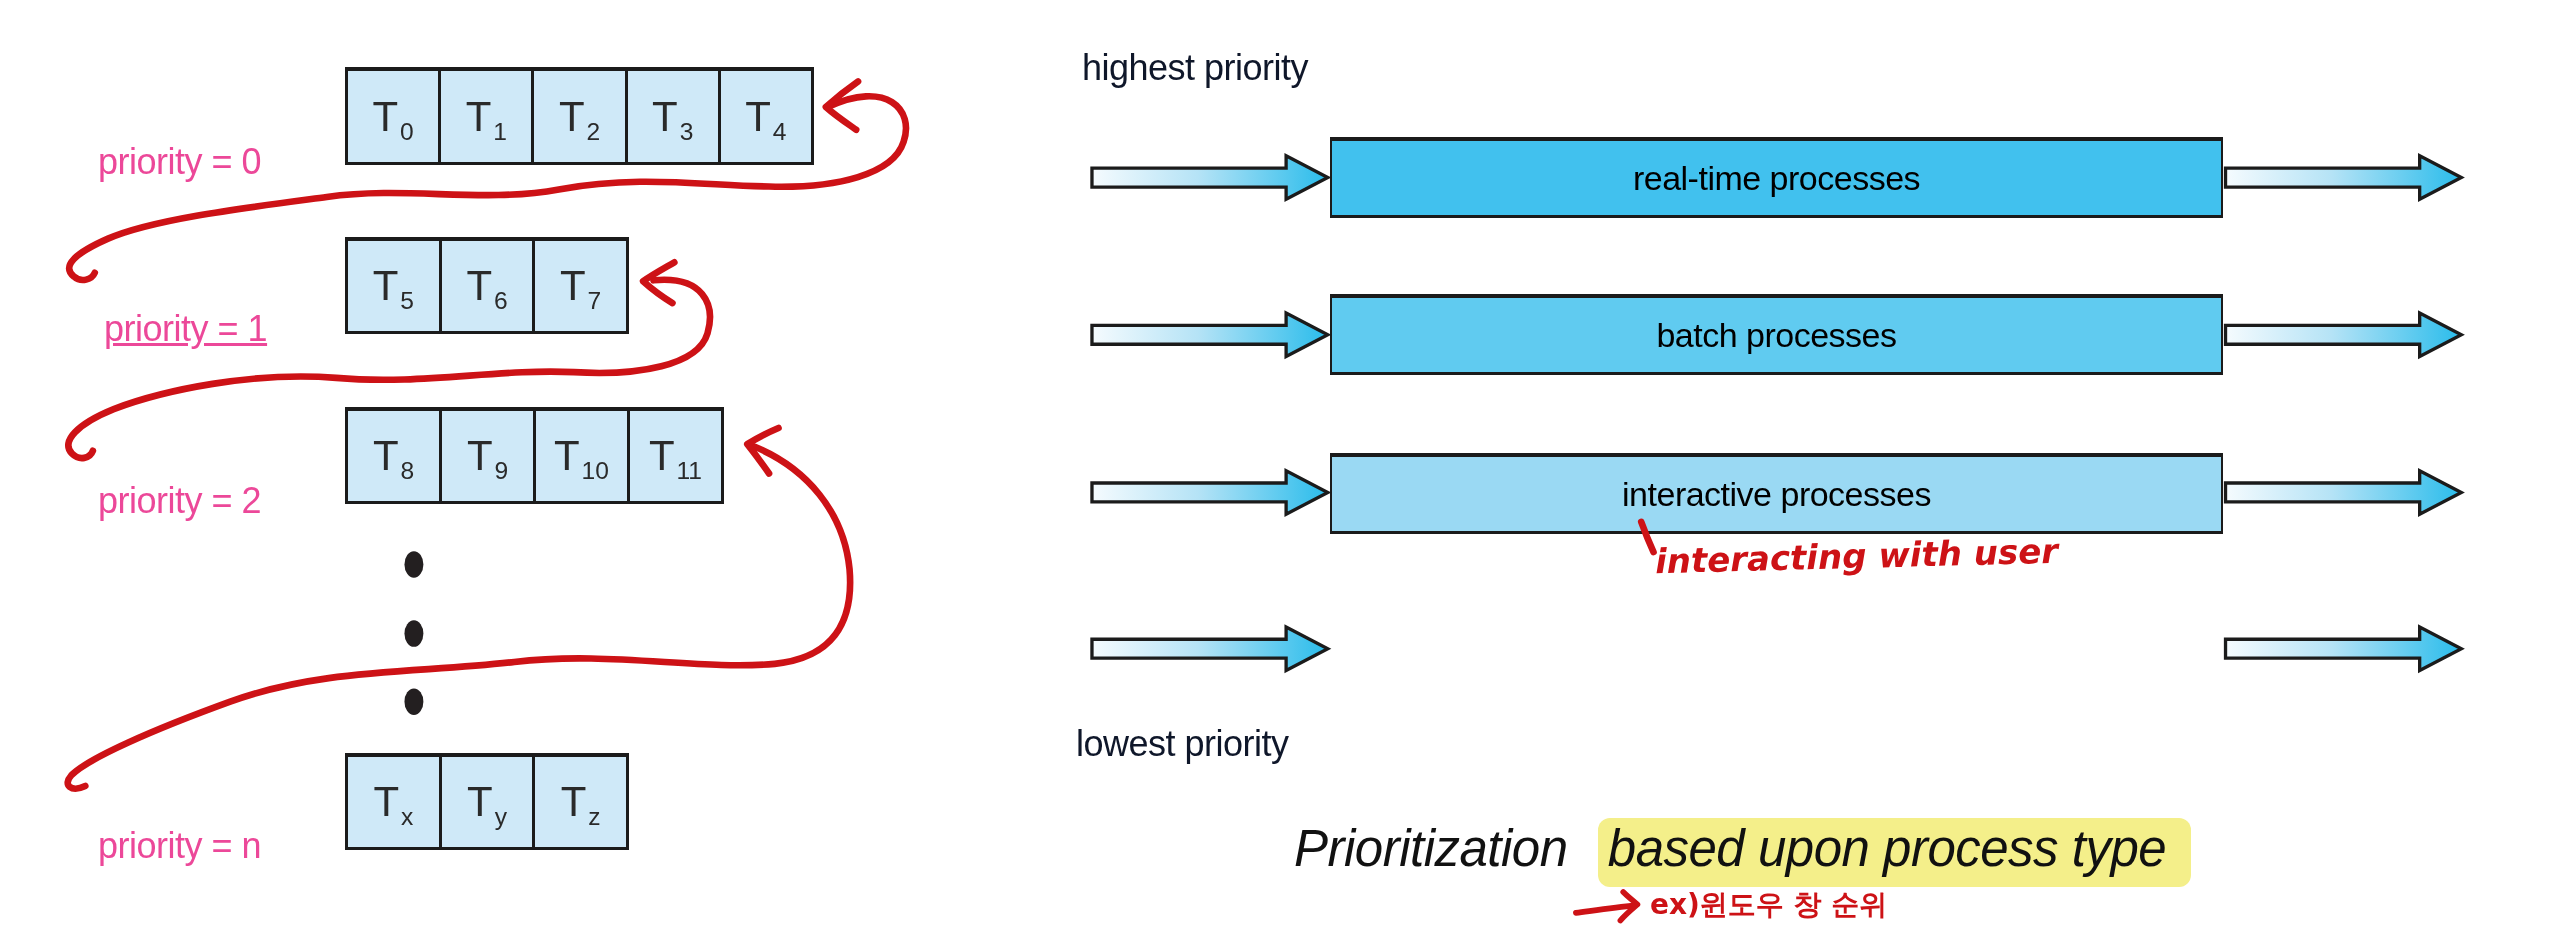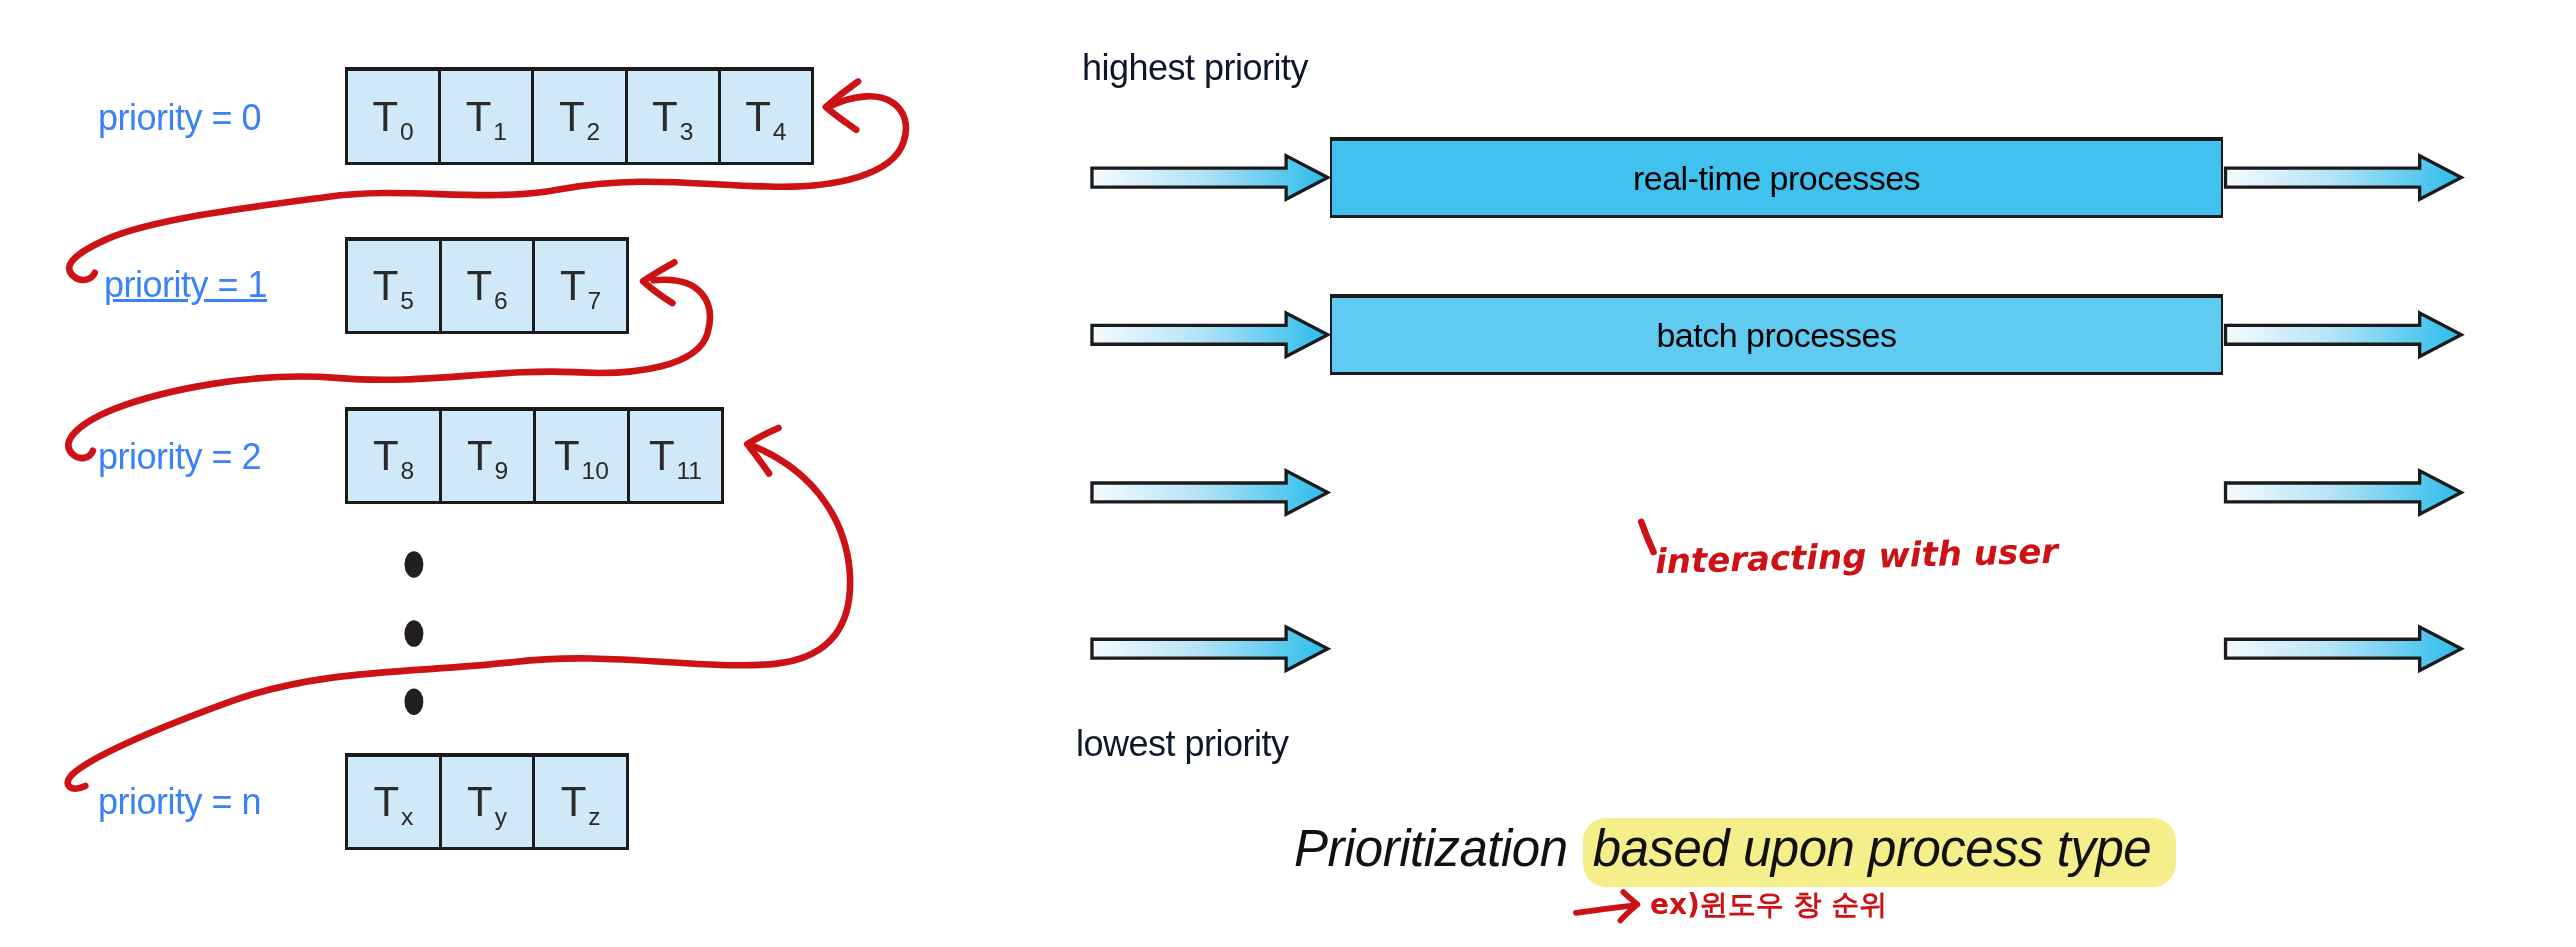--- a/index.html
+++ b/index.html
@@ -4,21 +4,21 @@
 <style>
   html,body{margin:0;padding:0;background:#ffffff;}
   #canvas{
     position:relative;width:2576px;height:947px;background:#ffffff;overflow:hidden;
     font-family:"Liberation Sans",sans-serif;color:#231f20;
   }
   .abs{position:absolute;}
 
   
   .prio-label{
-    font-size:36px;letter-spacing:-0.5px;color:#3b82f6;white-space:nowrap;
+    font-size:36px;letter-spacing:-0.5px;color:#ec4899;white-space:nowrap;margin-top:44px;
   }
   .queue{
     display:flex;box-sizing:border-box;
     border:3.8px solid #1b1b1b;border-top-width:4.7px;
     background:#cfe9f8;
   }
   .cell{
     flex:1;display:flex;align-items:center;justify-content:center;
     border-left:3.8px solid #1b1b1b;
     font-size:42px;color:#2a2a2a;
@@ -40,22 +40,22 @@
   .bar1{background:#60cbf0;}
   .bar2{background:#9ad9f3;}
   .bar3{background:#abdff5;}
 
   
   .caption{
     font-size:51px;font-style:italic;letter-spacing:-0.5px;color:#111111;
     white-space:nowrap;line-height:1.12;
   }
   .caption .hl{
-    background:#f4ef8a;border-radius:23px;
-    padding:1.9px 24.6px 9.5px 9.5px;margin-left:2px;
+    background:#f4ef8a;border-radius:12px;
+    padding:1.9px 24.6px 9.5px 9.5px;margin-left:17px;
   }
 
   
   .hand{
     color:#cd1216;font-style:italic;font-weight:bold;white-space:nowrap;
     font-family:"DejaVu Sans",sans-serif;
   }
   .annot{font-size:34px;transform:rotate(-1.5deg);}
   .korean{font-size:28px;font-style:normal;}
 
@@ -142,20 +142,23 @@
       </div>
   </div>
 
   <div class="abs side-label" style="left:1082px;top:47px;">highest priority</div>
 
   <div class="abs bar bar0" style="top:137px;">
     <span>real-time processes</span>
   </div>
   <div class="abs bar bar1" style="top:294px;">
     <span>batch processes</span>
+  </div>
+  <div class="abs bar bar2" style="top:453px;">
+    <span>interactive processes</span>
   </div>
 
   <div class="abs side-label" style="left:1076px;top:723px;">lowest priority</div>
 
   <div class="abs hand annot" style="left:1655px;top:536px;">interacting with user</div>
 
   <div class="abs caption" style="left:1294px;top:820px;">
     <span>Prioritization</span>
     <span class="hl">based upon process type</span>
   </div>

